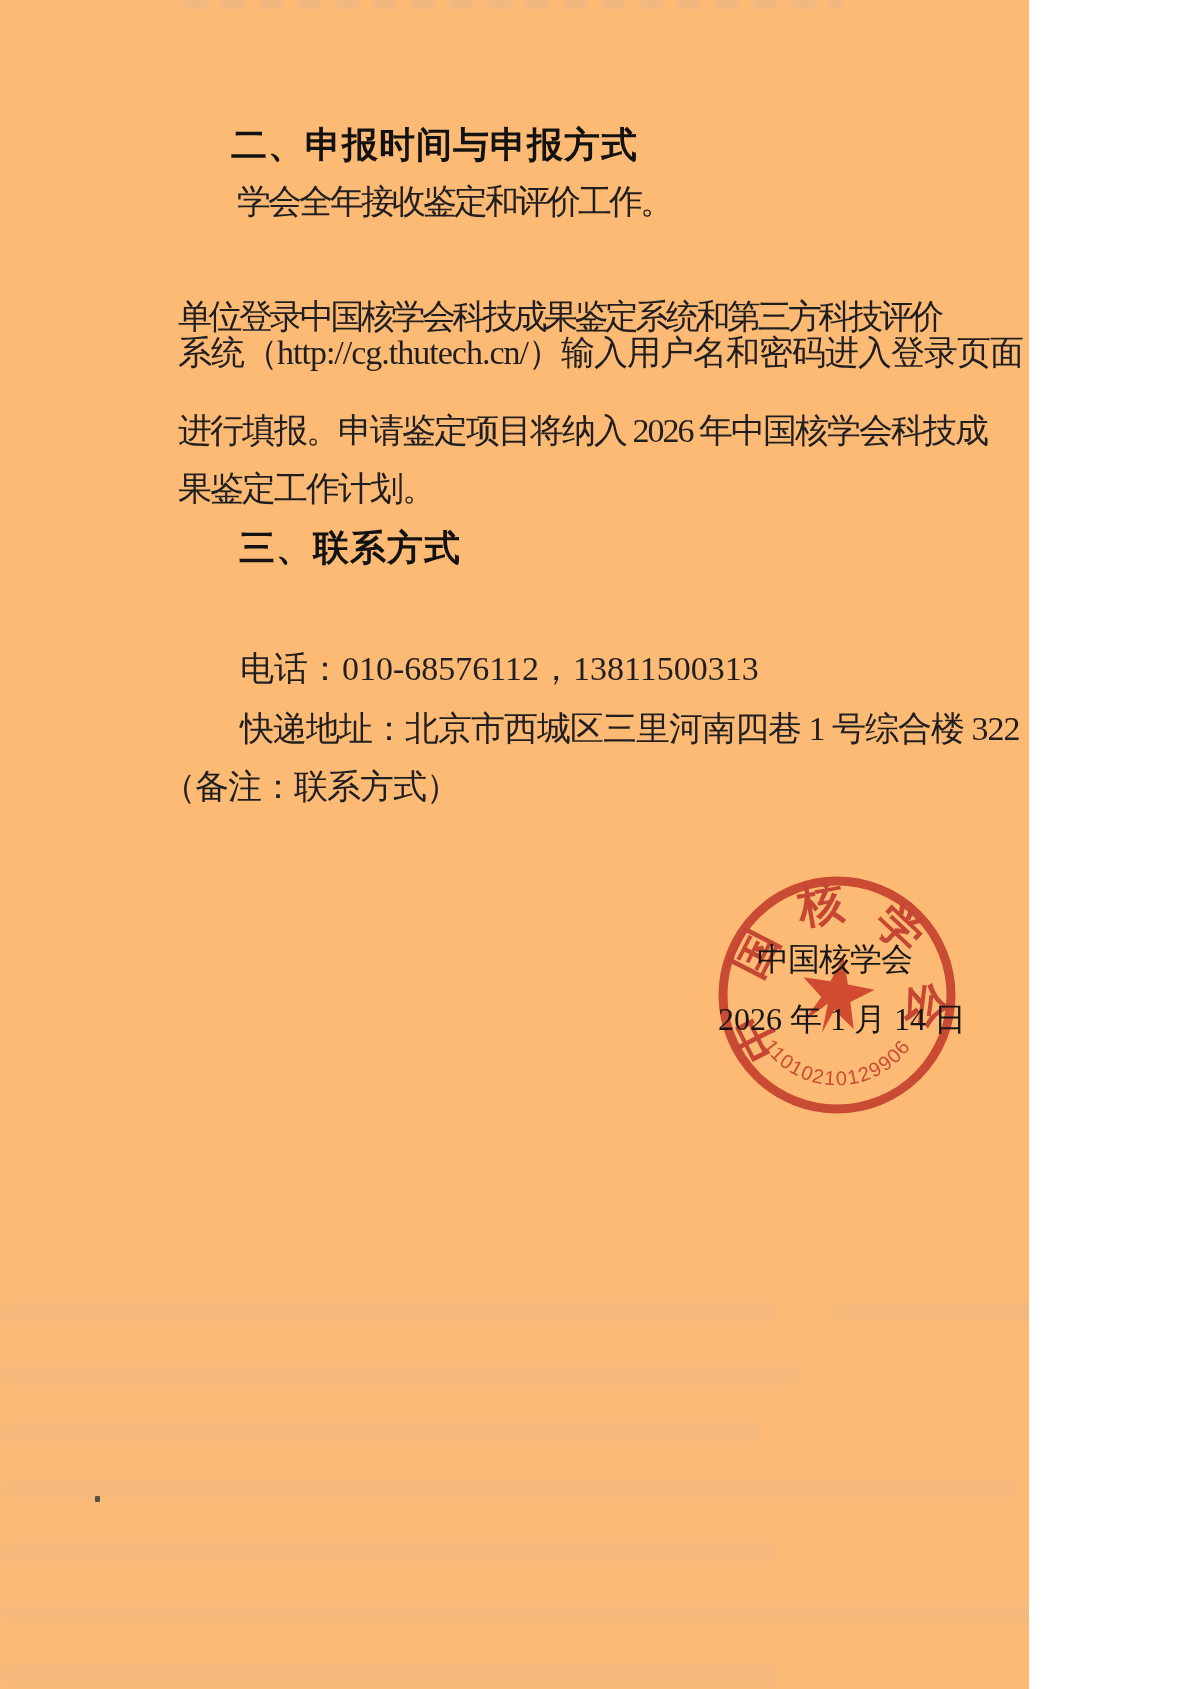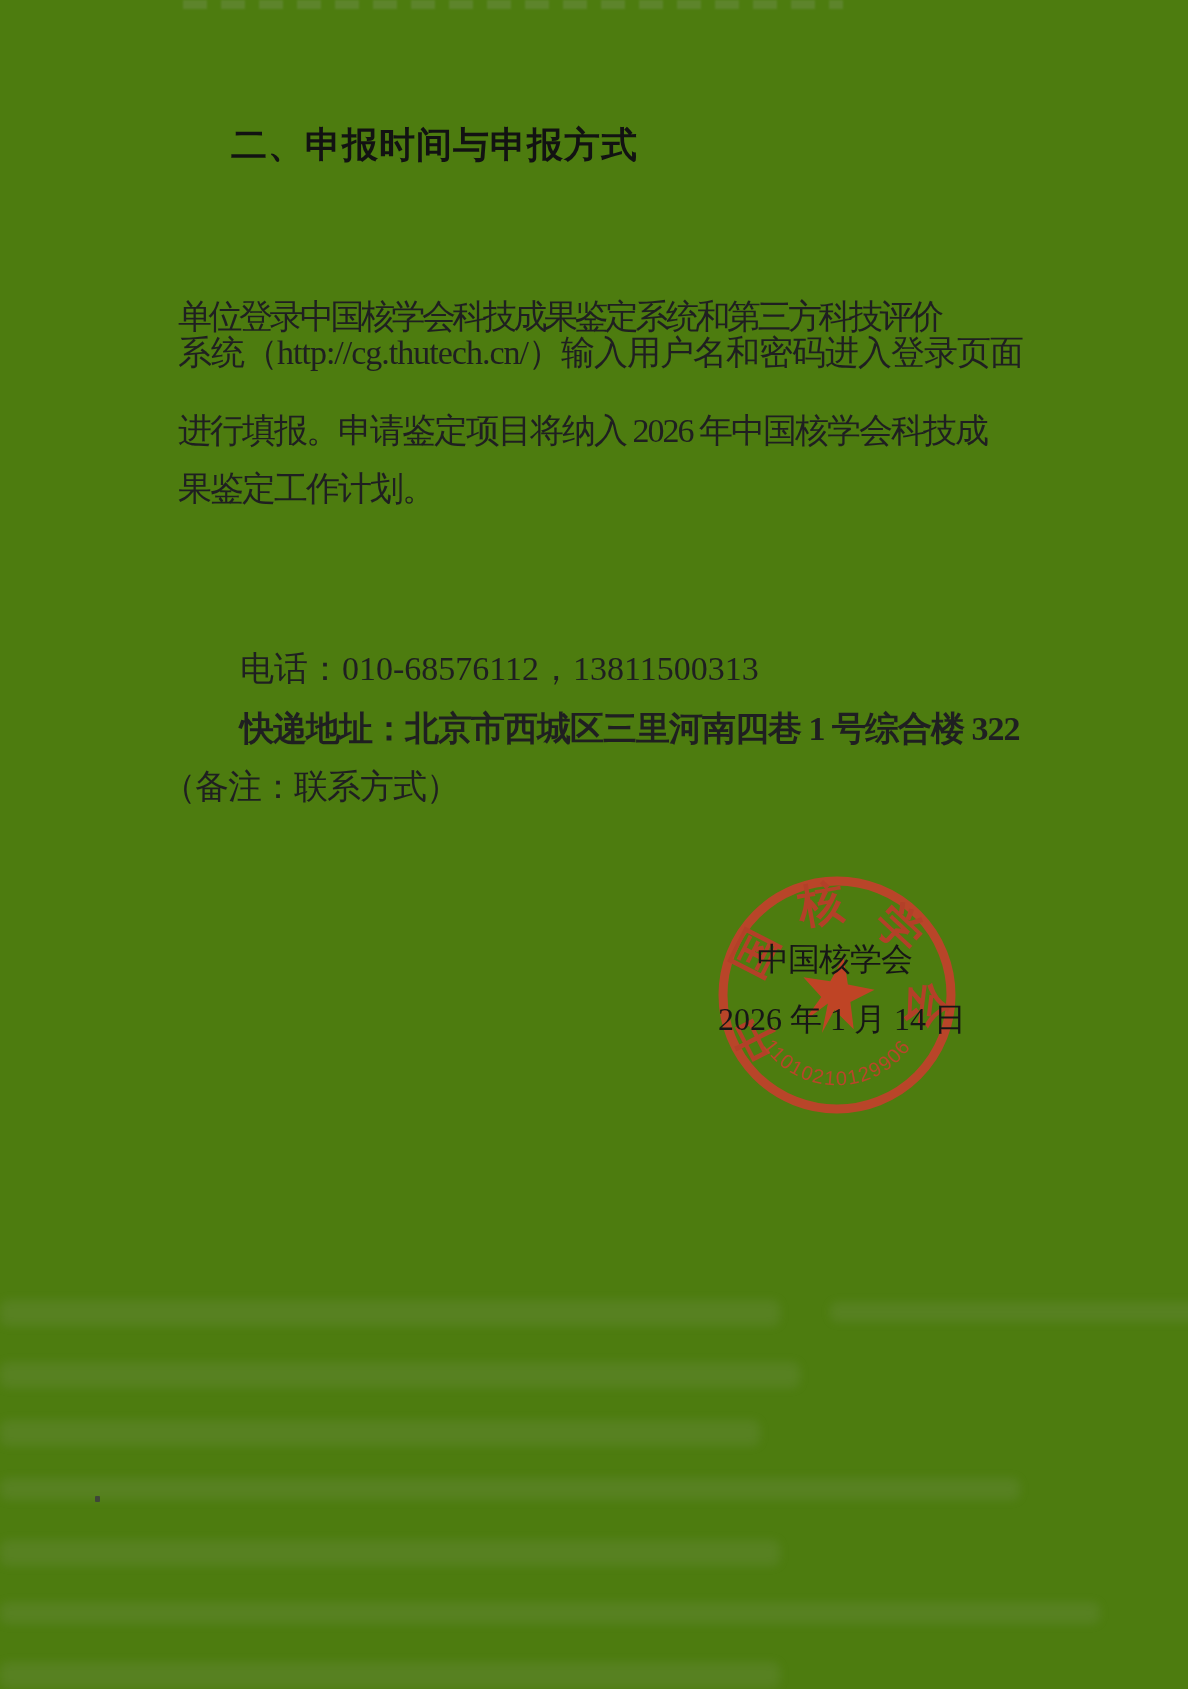--- a/index.html
+++ b/index.html
@@ -1,20 +1,20 @@
 <!DOCTYPE html>
 <html><head>
 <meta charset="utf-8">
 <style>
   html,body{margin:0;padding:0;}
   .page{
     position:relative;
-    width:1188px;
+    width:1029px;
     height:1689px;
-    background:#4d7c0f;
+    background:#fdba74;
     overflow:hidden;
     font-family:"Liberation Serif","DejaVu Serif",serif;
     color:#1f1f21;
   }
   .tline{
     position:absolute;
     white-space:nowrap;
     font-size:34px;
     letter-spacing:-2px;
     line-height:42px;
@@ -66,35 +66,37 @@
 </style>
 </head>
 <body>
 
 <div class="page">
 
   <div class="top-remnant"></div>
 
   <div class="tline heading" style="left:231px;top:124px;">二、申报时间与申报方式</div>
 
+  <div class="tline" style="left:237px;top:181px;letter-spacing:-3px;">学会全年接收鉴定和评价工作。</div>
 
 
   <div class="tline wide" style="left:178px;top:296px;">单位登录中国核学会科技成果鉴定系统和第三方科技评价</div>
 
   <div class="tline" style="left:178px;top:332px;letter-spacing:-1px;">系统（http://cg.thutech.cn/）输入用户名和密码进入登录页面</div>
 
   <div class="tline" style="left:178px;top:410px;letter-spacing:-2px;">进行填报。申请鉴定项目将纳入 2026 年中国核学会科技成</div>
 
   <div class="tline" style="left:178px;top:468px;letter-spacing:-2px;">果鉴定工作计划。</div>
 
+  <div class="tline heading" style="left:239px;top:527px;">三、联系方式</div>
 
 
   <div class="tline" style="left:240px;top:648px;letter-spacing:0;">电话：010-68576112，13811500313</div>
 
-  <div class="tline" style="left:240px;top:708px;letter-spacing:-1px;font-weight:bold;">快递地址：北京市西城区三里河南四巷 1 号综合楼 322</div>
+  <div class="tline" style="left:240px;top:708px;letter-spacing:-1px;">快递地址：北京市西城区三里河南四巷 1 号综合楼 322</div>
 
   <div class="tline" style="left:162px;top:766px;letter-spacing:-1px;">（备注：联系方式）</div>
 
   <div class="seal-wrap">
     <svg width="290" height="290" viewBox="0 0 290 290">
       <g opacity="0.90">
 
         <circle cx="142" cy="140" r="114" fill="none" stroke="#c5402c" stroke-width="9"></circle>
 
         <polygon points="148.6,102.6 152.9,129.4 179.6,134.7 155.4,147.1 158.7,174.2 139.4,155.0 126.9,177.9 132.9,148.4 108.7,166.4 126.3,141.9 108.4,122.2 135.3,126.3" fill="#cc3f28"></polygon>

